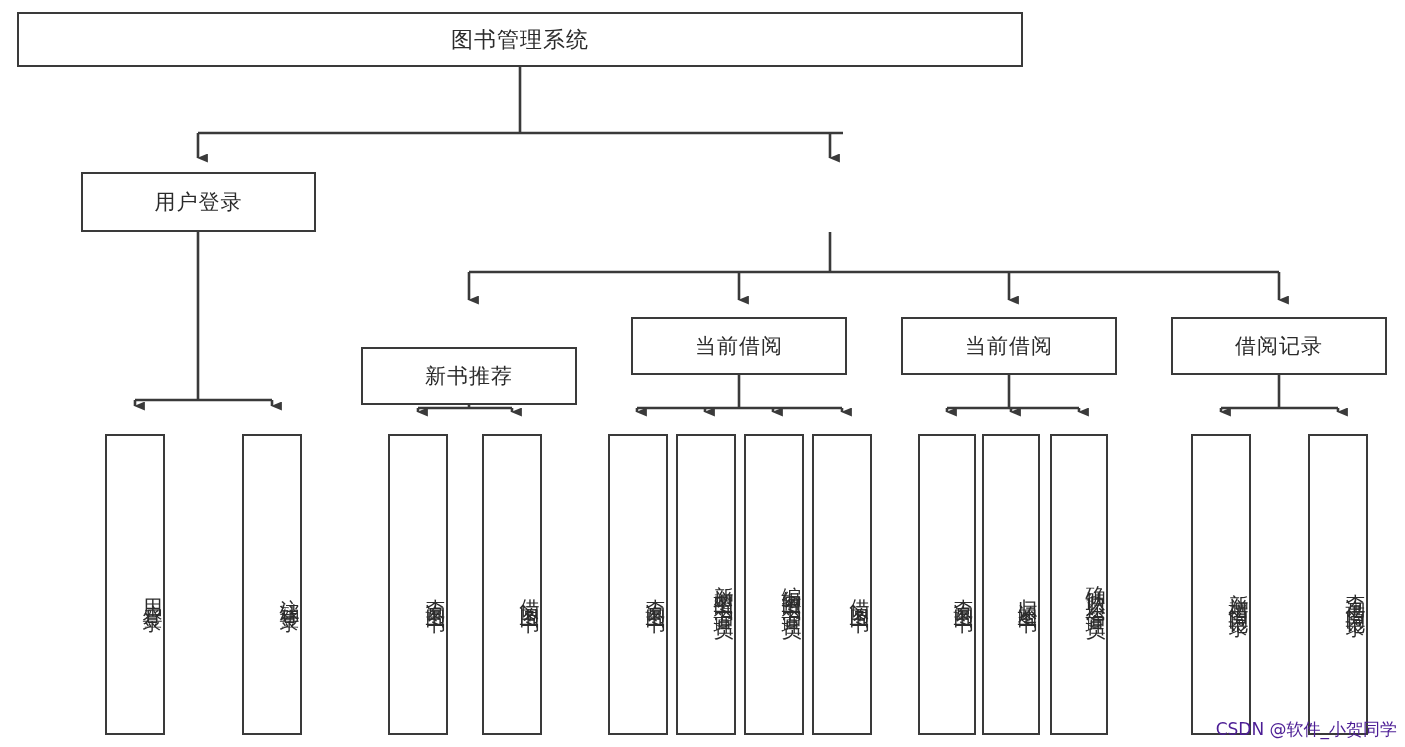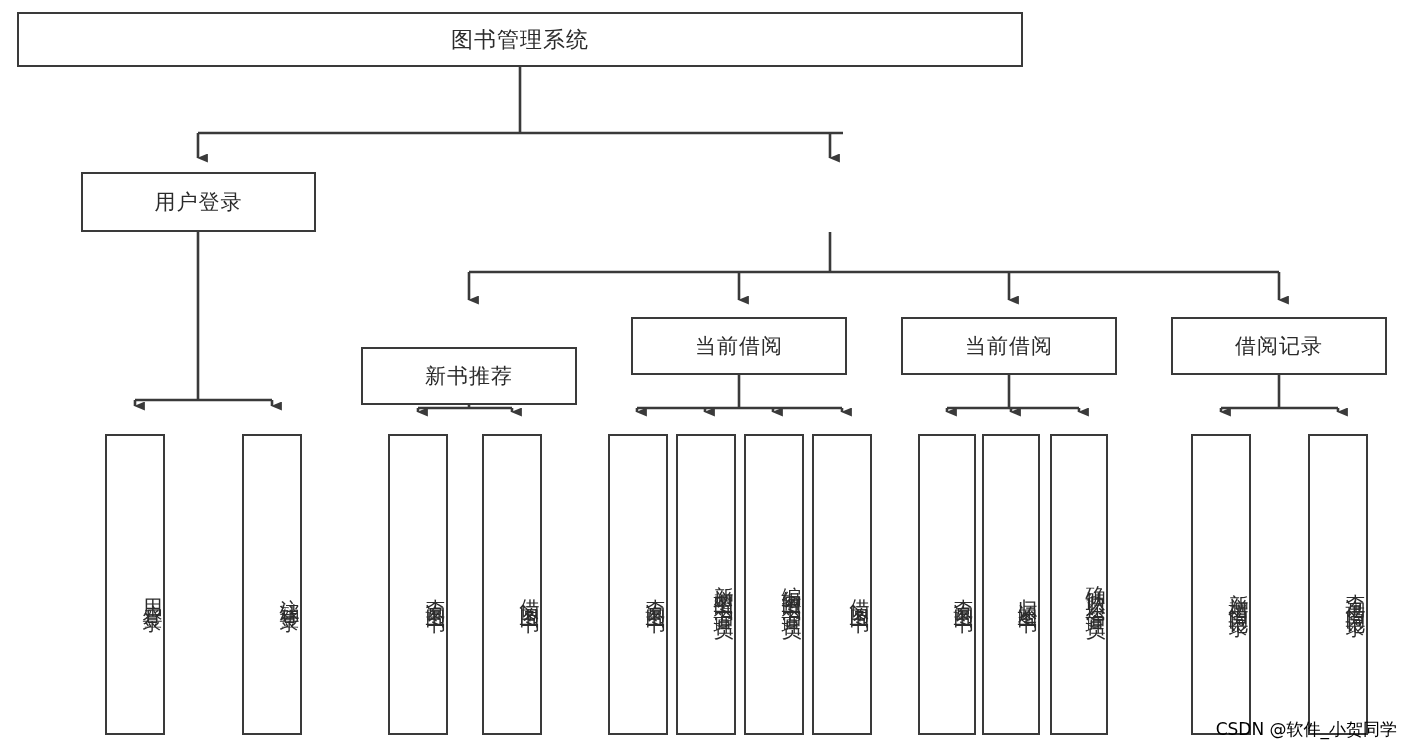--- a/index.html
+++ b/index.html
@@ -55,21 +55,21 @@
     writing-mode: vertical-rl;
     text-orientation: upright;
     display: block;
     white-space: nowrap;
   }
   .watermark {
     position: absolute;
     right: 8px;
     bottom: 6px;
     font-size: 17px;
-    color: #000000;
+    color: #4c1d95;
     z-index: 5;
     white-space: nowrap;
   }
 </style>
 </head>
 <body>
 
 <div id="canvas">
 
   <svg id="wires" viewBox="0 0 1405 747" width="1405" height="747" xmlns="http://www.w3.org/2000/svg">

